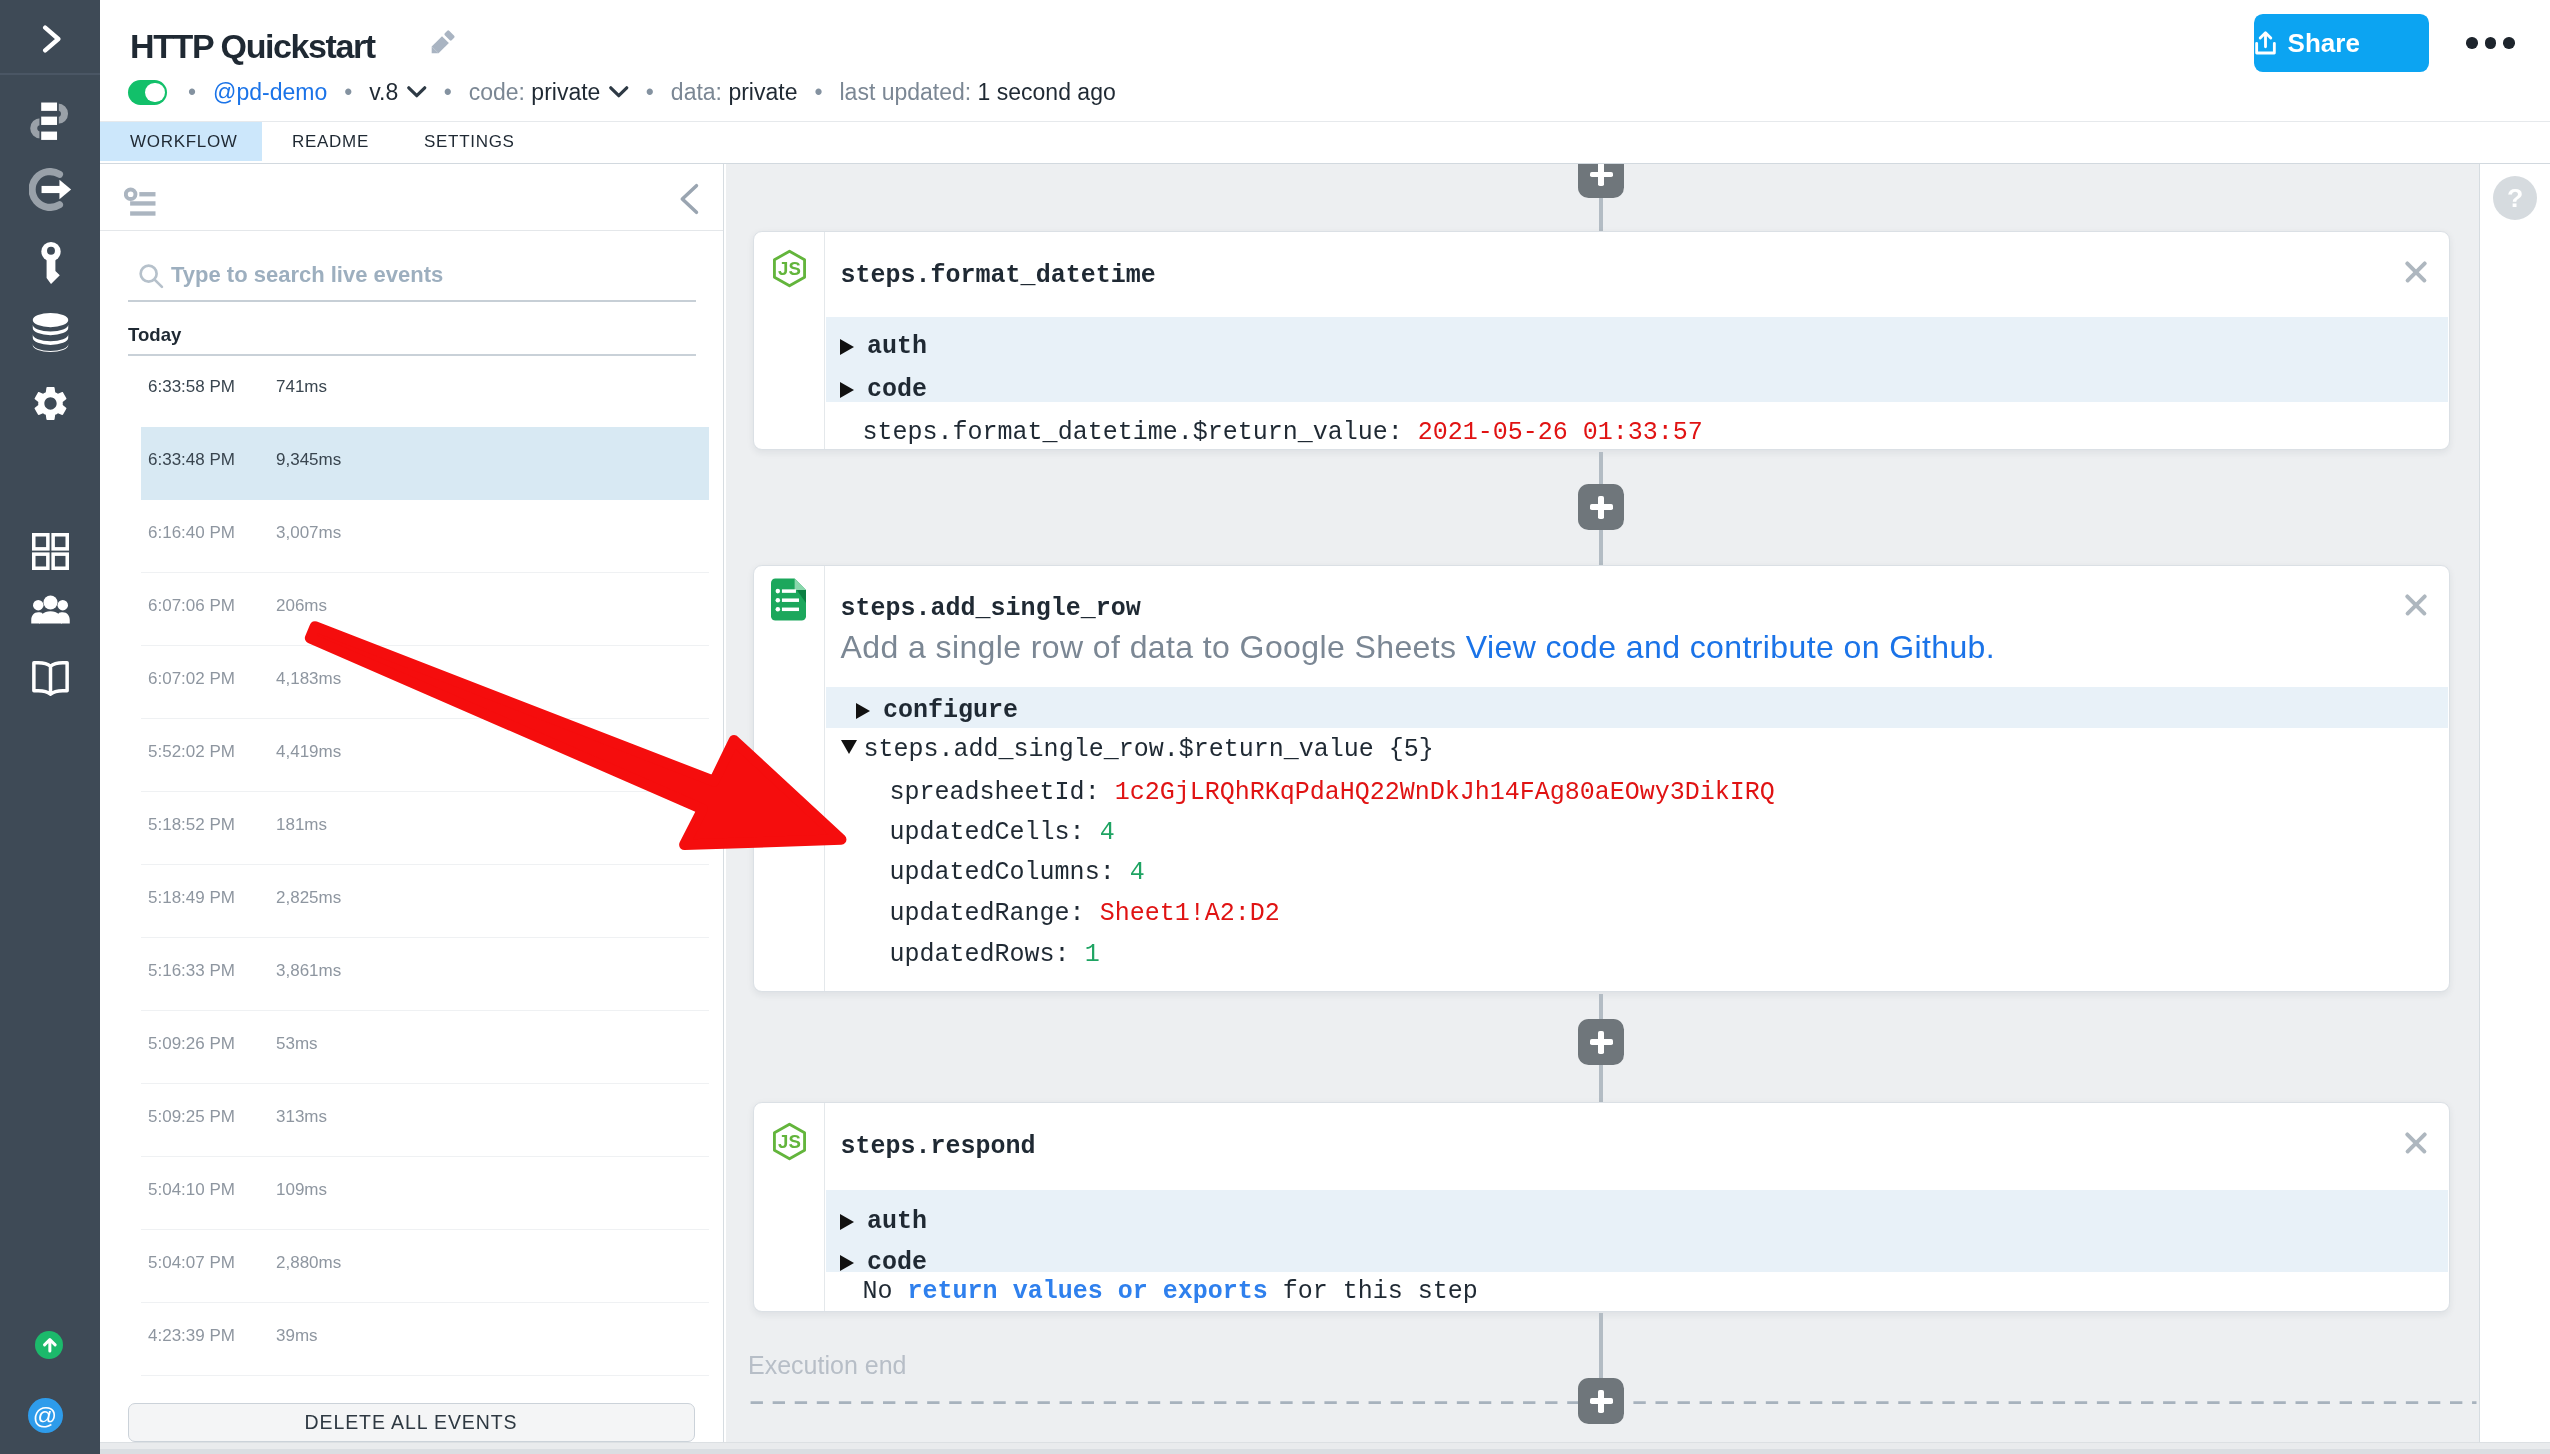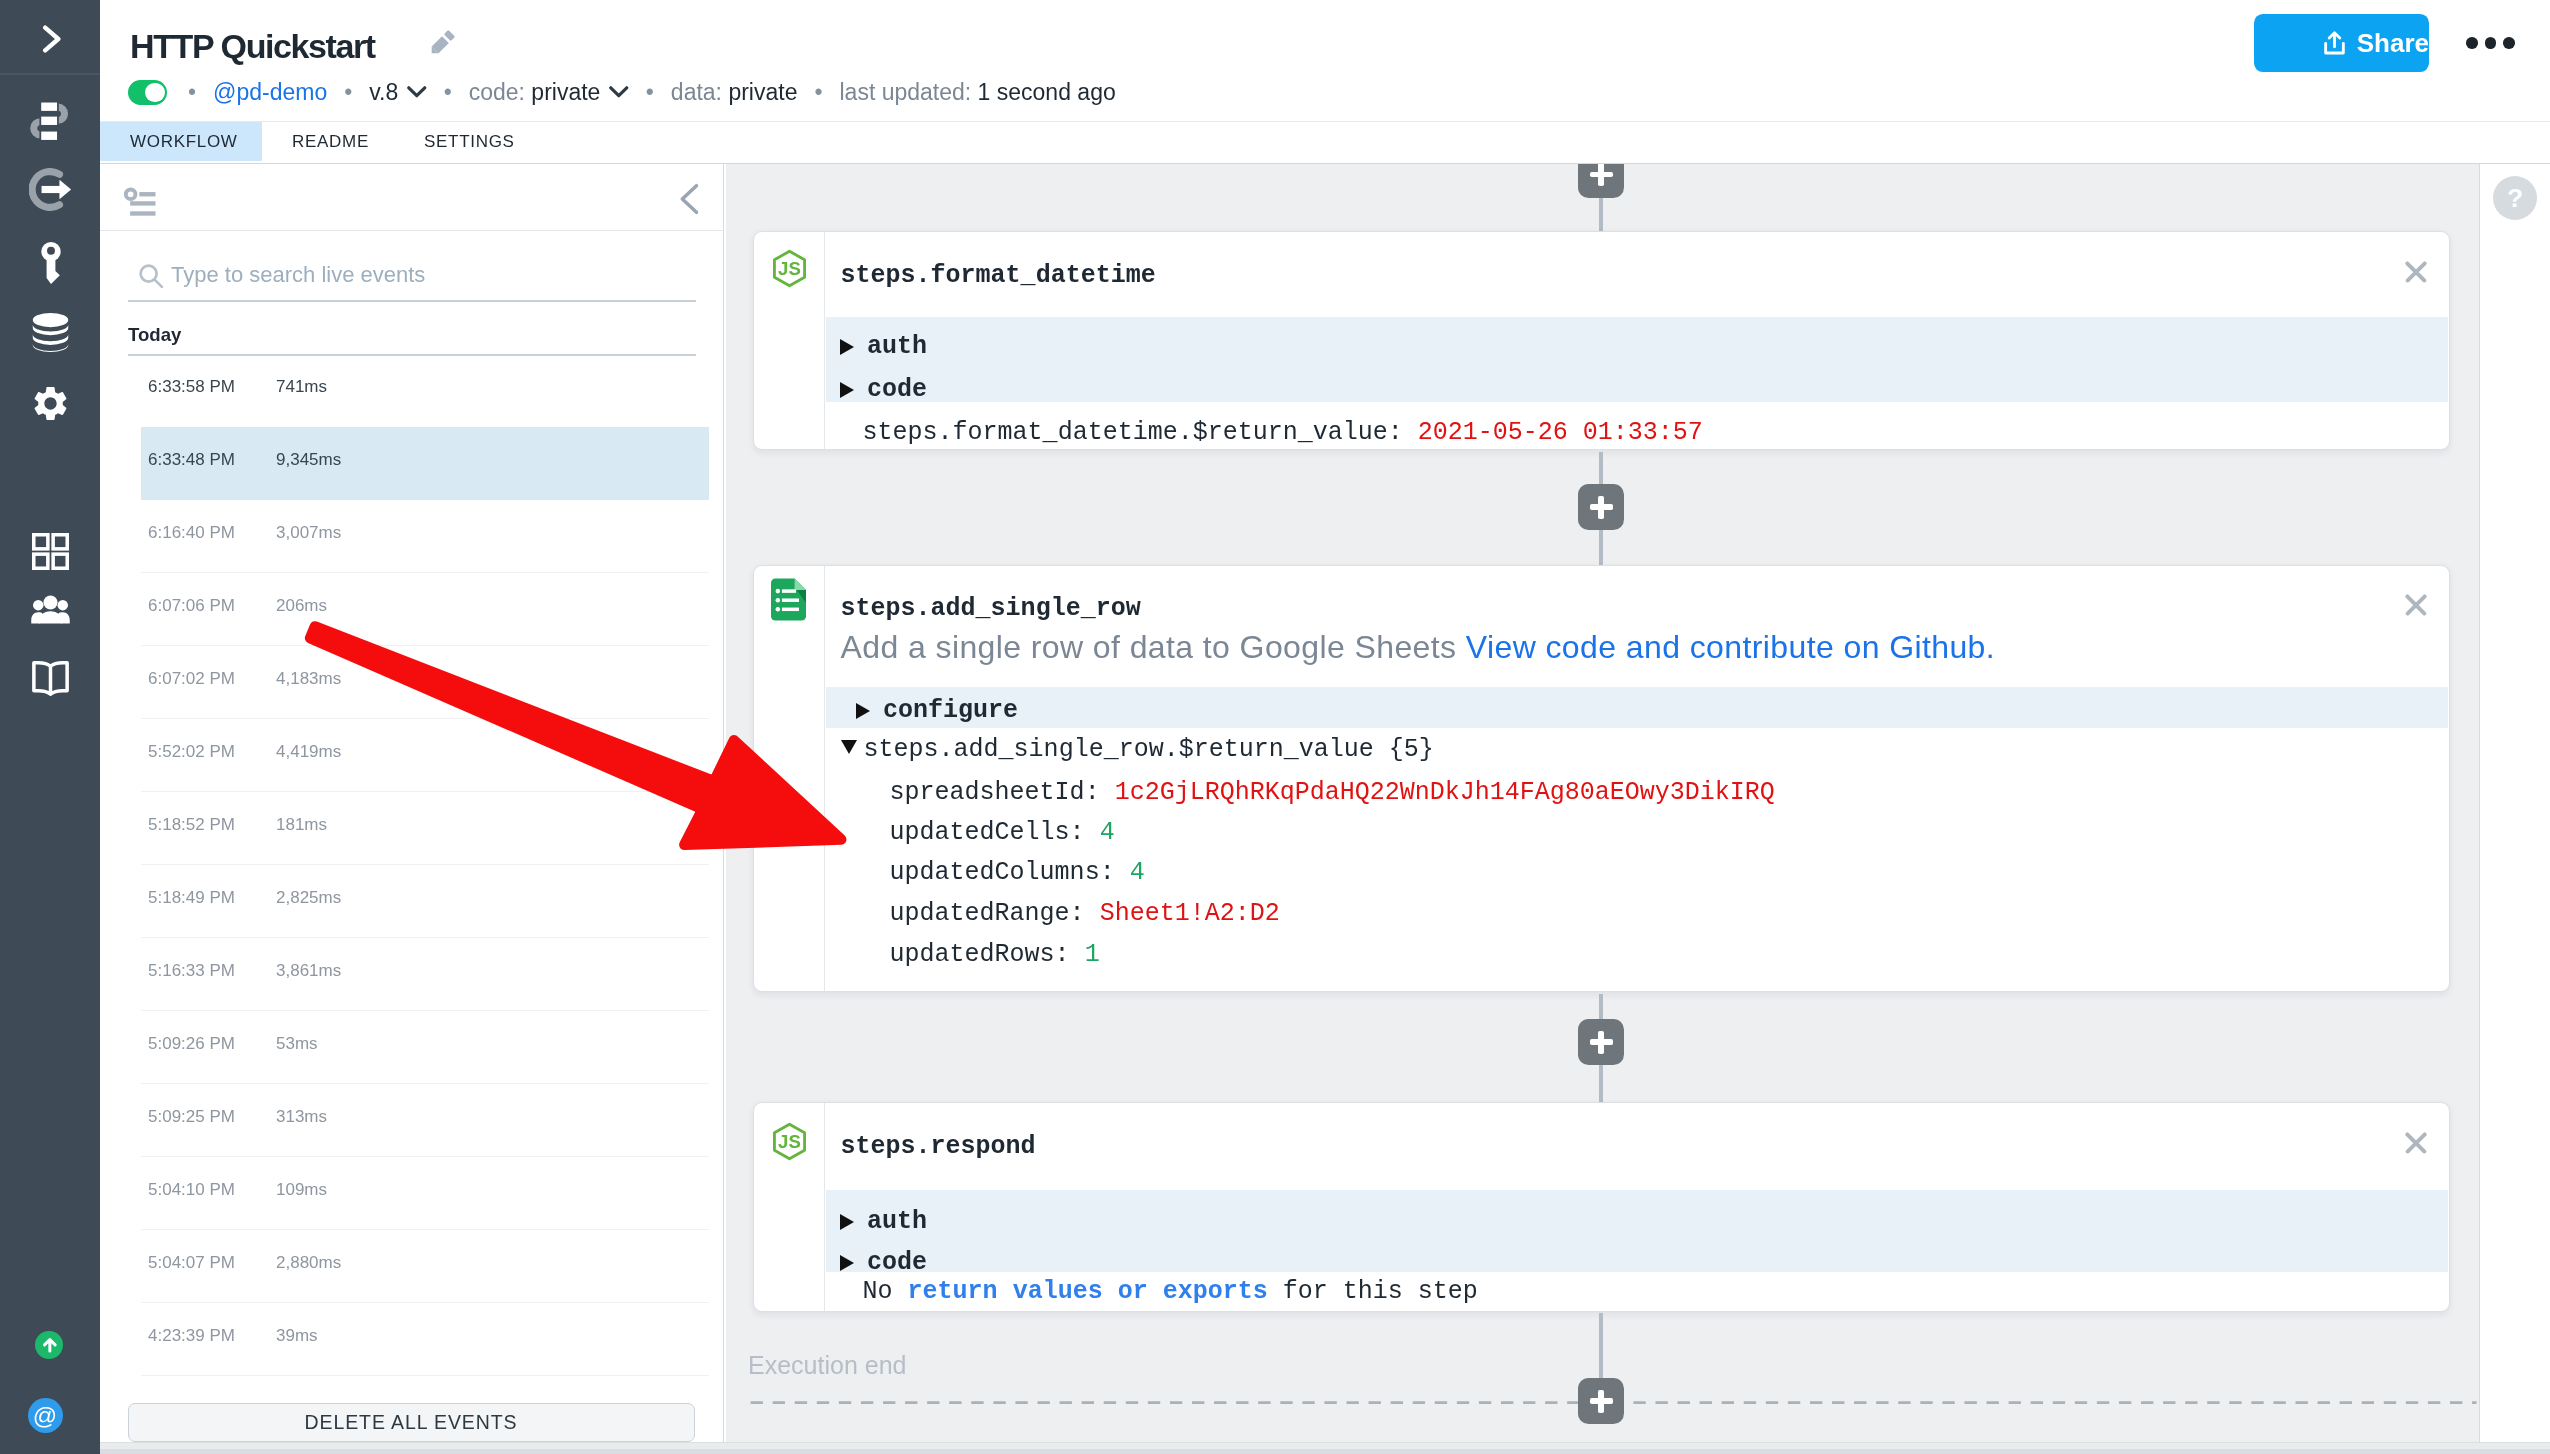--- a/index.html
+++ b/index.html
@@ -3,34 +3,34 @@
 <meta charset="utf-8">
 <style>
 * { margin:0; padding:0; box-sizing:border-box; }
 html,body { width:2550px; height:1454px; overflow:hidden; background:#fff;
   font-family:"Liberation Sans", sans-serif; }
 .abs { position:absolute; }
 #sidebar { position:absolute; left:0; top:0; width:100px; height:1454px; background:#3E4A56; z-index:30; }
 #sidebar .septop { position:absolute; left:0; top:73px; width:100px; height:1.8px; background:#4A5664; }
 #header { position:absolute; left:100px; top:0; width:2450px; height:121px; background:#fff; z-index:5;padding-left:8px; }
 #title { position:absolute; left:30px; top:29px; font-size:34px; line-height:34px; font-weight:bold; letter-spacing:-1.4px; color:#1F2933; }
-#sharebtn { position:absolute; left:2154px; top:14px; width:175px; height:58px; background:#0CA4F2; border-radius:8.9px; color:#fff; display:flex; align-items:center; justify-content:flex-end; gap:10.6px; font-size:26px; font-weight:bold; }
+#sharebtn { position:absolute; left:2154px; top:14px; width:175px; height:58px; background:#0CA4F2; border-radius:8.9px; color:#fff; display:flex; align-items:center; justify-content:flex-start; gap:10.6px; font-size:26px; font-weight:bold; }
 #dots { position:absolute; left:2366px; top:37px; display:flex; gap:7px; }
 #dots i { width:11.5px; height:11.5px; border-radius:50%; background:#1D242C; }
 #metarow { position:absolute; left:71px; top:80px; height:25px; display:flex; align-items:center; font-size:23px; color:#1F2933; }
 #metarow .dot { color:#8492A0; margin:0 17px; font-size:23px; }
 #metarow .grey { color:#7B8794; }
 #metarow .blue { color:#1A73E8; }
 #tabbar { position:absolute; left:100px; top:121px; width:2450px; height:43px; background:#fff; border-top:1.8px solid #E6E9EC; border-bottom:1.8px solid #D2D9DF; z-index:5; }
 #tab-active { position:absolute; left:0; top:0; width:162px; height:39px; background:#CCE7FB; }
 .tabtxt { position:absolute; top:0; height:39px; line-height:39px; font-size:17px; letter-spacing:0.7px; color:#1F2933; }
 #events { position:absolute; left:100px; top:164px; width:624px; height:1278px; background:#fff; border-right:1.8px solid #D6DCE1; z-index:4; }
 #evtoolbar { position:absolute; left:0; top:0; width:623px; height:67px; border-bottom:1.8px solid #E4E7EA; }
 #searchline { position:absolute; left:27.5px; top:136px; width:568px; height:1.8px; background:#C7CFD6; }
-#searchph { position:absolute; left:71px; top:99px; line-height:23px; font-size:22px; color:#9DAFBF; }
+#searchph { position:absolute; left:71px; top:99px; line-height:23px; font-size:22px; color:#9DAFBF;font-weight:bold; }
 #today { position:absolute; left:28px; top:162px; line-height:18.6px; font-size:18.6px; font-weight:bold; color:#1F2933; }
 #todayline { position:absolute; left:27.5px; top:190px; width:568px; height:1.8px; background:#C9D1D8; }
 #rows { position:absolute; left:13px; top:190px; width:623px; }
 .evrow { position:relative; height:73px; }
 .evrow .inner { position:absolute; left:27.5px; right:26.6px; top:0; height:73px; border-bottom:0.9px solid #EFF1F3; }
 .evrow.sel .inner { background:#D8E9F3; border-bottom:none; }
 .evrow.dark .inner { border-bottom:none; }
 .evrow .t { position:absolute; left:35px; top:23px; font-size:17px; color:#8E96A0; }
 .evrow .d { position:absolute; left:163px; top:23px; font-size:17px; color:#8E96A0; }
 .evrow.dark .t, .evrow.dark .d { color:#39454F; }

